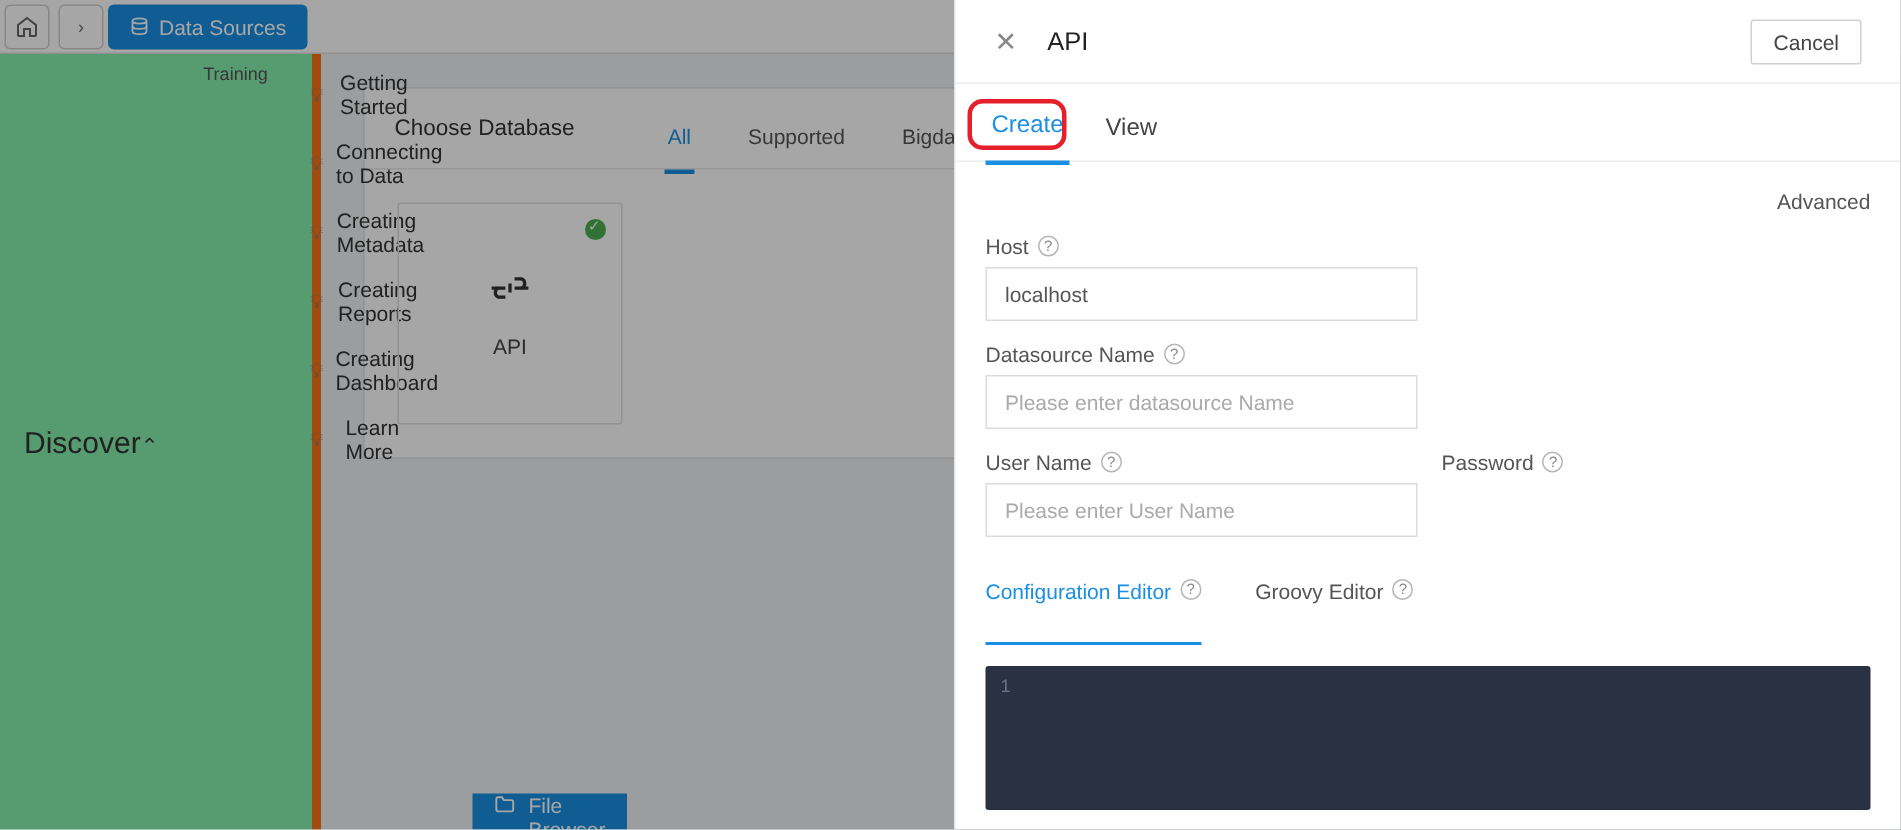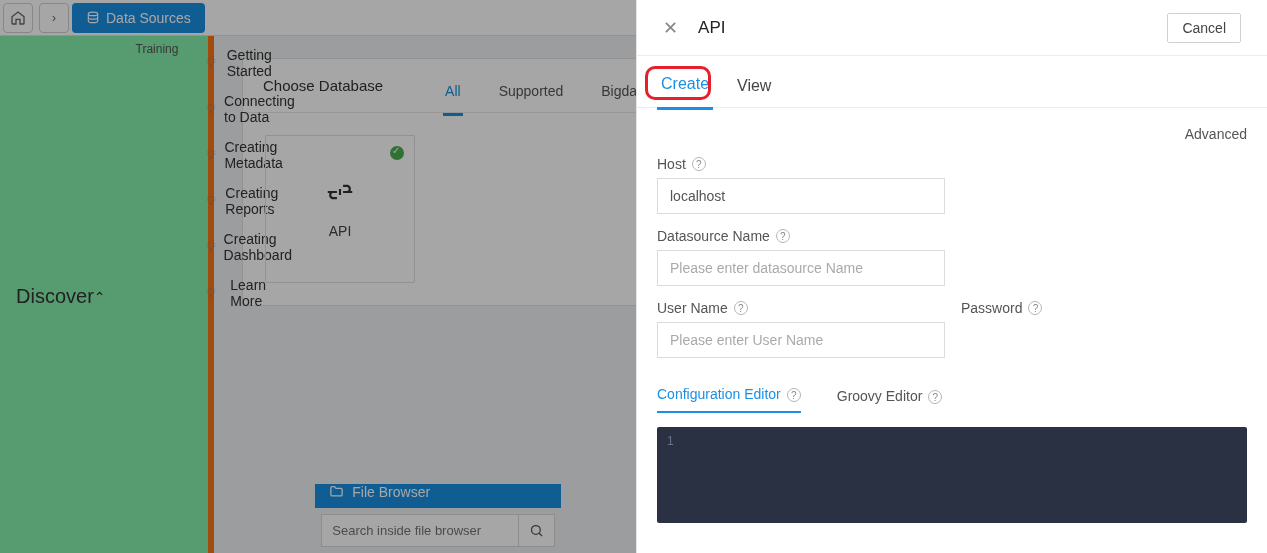--- a/index.html
+++ b/index.html
@@ -117,21 +117,21 @@
     width: 288px; height: 36px; border: 1px solid #dcdcdc; padding: 0 12px; font-size: 14px;
     color: #555; outline: none;
   }
   .text-input::placeholder { color: #aaa; }
 
   .row2 { display: flex; gap: 16px; }
   .row2 .col { flex: 0 0 288px; }
   .row2 .col .text-input { width: 100%; }
 
   .editor-tabs { display: flex; gap: 36px; margin-top: 28px; }
-  .etab { font-size: 14px; color: #555; padding-bottom: 9px; display: flex; align-items: flex-end; gap: 6px; }
+  .etab { font-size: 14px; color: #555; padding-bottom: 26px; display: flex; align-items: flex-start; gap: 6px; }
   .etab.active { color: #1a8fe3; border-bottom: 2px solid #1a8fe3; }
 
   .code-editor {
     margin-top: 14px; height: 96px; background: #2a3142; border-radius: 2px;
     padding: 6px 10px; font-family: monospace;
   }
   .code-editor .ln { color: #6b7388; font-size: 12px; }
 
   svg { display: block; }
 </style>
@@ -194,29 +194,20 @@
       </ul>
 
       <div class="sb-bottom">
         <div class="file-browser-btn">
           <span class="fld">
             <svg width="15" height="15" viewBox="0 0 24 24" fill="none" stroke="#fff" stroke-width="2">
                 <path d="M3 6a2 2 0 0 1 2-2h4l2 3h8a2 2 0 0 1 2 2v8a2 2 0 0 1-2 2H5a2 2 0 0 1-2-2z"></path>
               </svg>
           </span>
           <span>File Browser</span>
-        </div>
-        <div class="sb-search">
-          <input type="text" placeholder="Search inside file browser" style="">
-          <span class="mag">
-            <svg width="15" height="15" viewBox="0 0 24 24" fill="none" stroke="#555" stroke-width="2">
-                <circle cx="11" cy="11" r="7"></circle>
-                <path d="m21 21-5-5"></path>
-              </svg>
-          </span>
         </div>
       </div>
     </aside>
 
     <main class="main">
       <div class="card">
         <div class="card-head">
           <div class="title">Choose Database</div>
           <div class="card-tabs">
             <div class="tab active">All</div>

